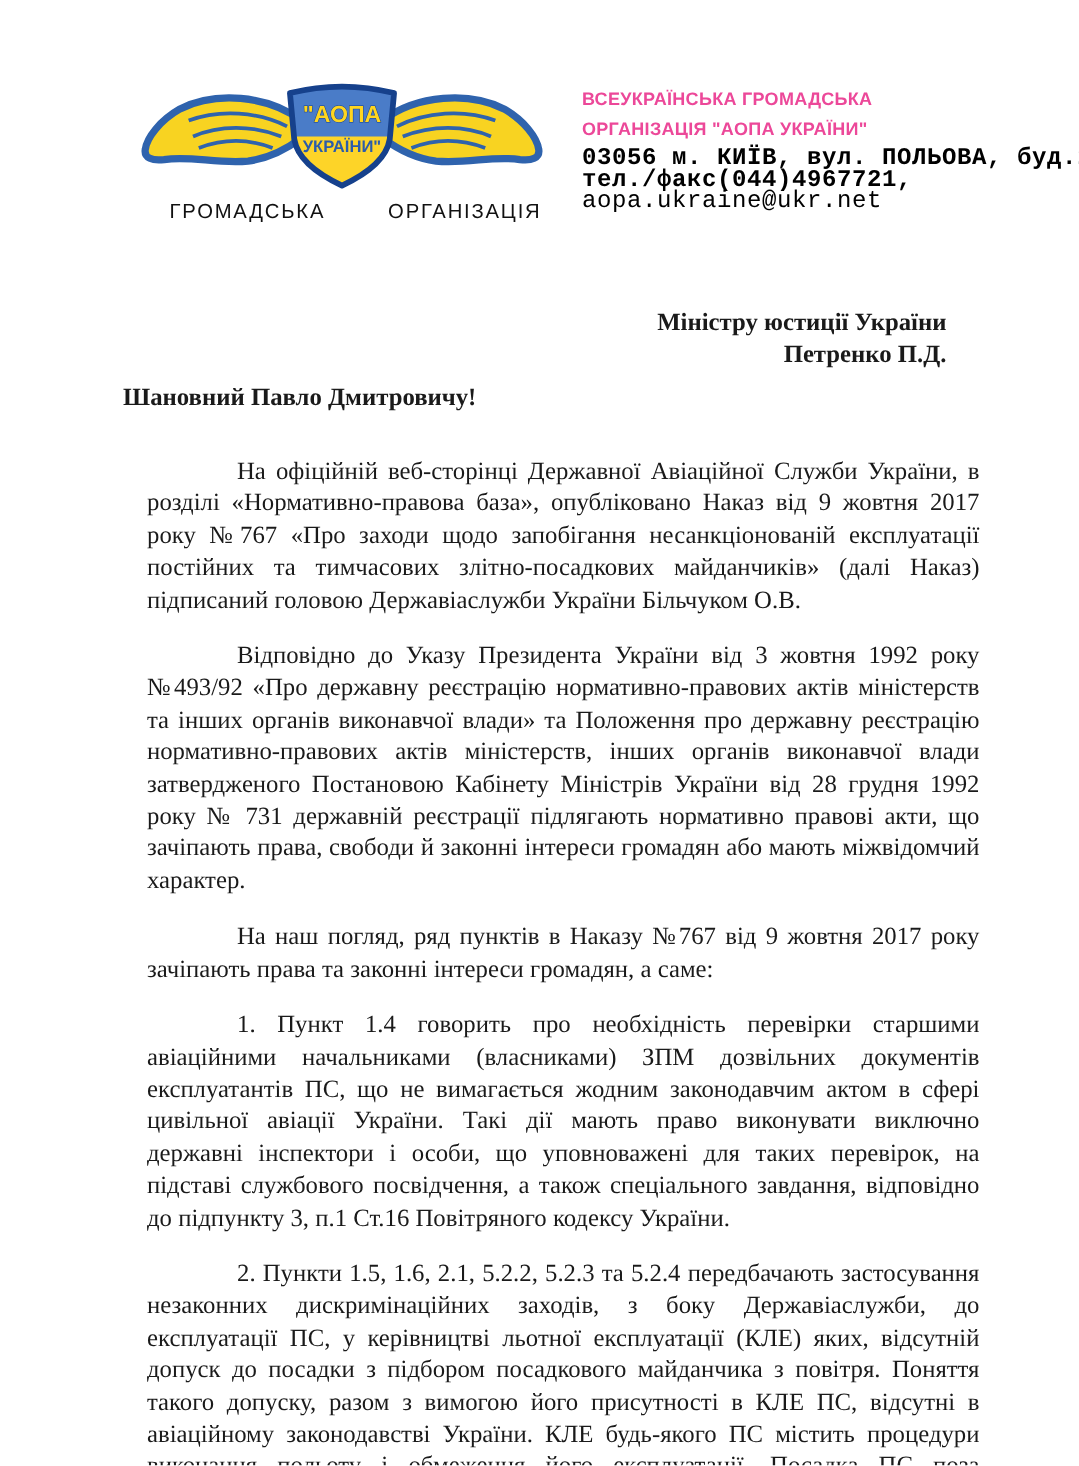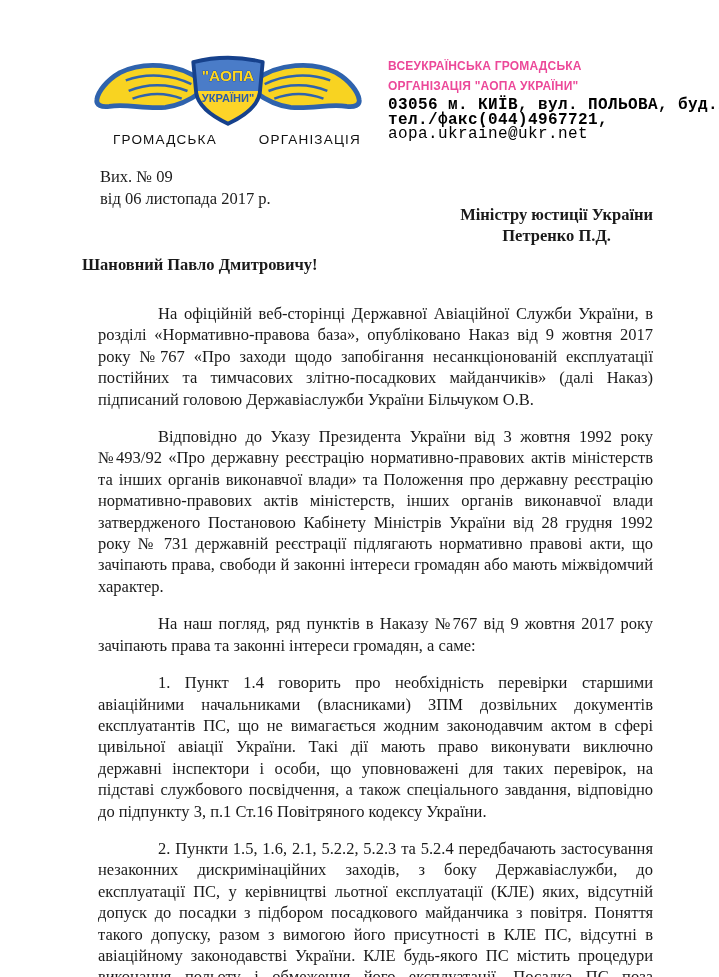--- a/index.html
+++ b/index.html
@@ -59,22 +59,22 @@
 
   
   .ref-block {
     position: absolute;
     left: 100px; top: 166px;
     font-size: 16.5px;
     line-height: 21.5px;
   }
   .addressee {
     position: absolute;
-    right: 66px; top: 205px;
-    text-align: center;
+    right: 88px; top: 205px;
+    text-align: right;
     font-size: 16.5px;
     font-weight: bold;
     line-height: 20.5px;
     white-space: nowrap;
   }
   .salutation {
     position: absolute;
     left: 82px; top: 255px;
     width: 550px;
     font-size: 16.5px;
@@ -137,24 +137,20 @@
       <div>ВСЕУКРАЇНСЬКА ГРОМАДСЬКА</div>
       <div>ОРГАНІЗАЦІЯ "АОПА УКРАЇНИ"</div>
     </div>
     <div class="org-address">
       <div class="addr-bold">03056 м. КИЇВ, вул. ПОЛЬОВА, буд.24,</div>
       <div class="addr-bold">тел./факс(044)4967721,</div>
       <div>aopa.ukraine@ukr.net</div>
     </div>
   </div>
 
-  <div class="ref-block">
-    <div>Вих. № 09</div>
-    <div>від 06 листопада 2017 р.</div>
-  </div>
 
   <div class="addressee">
     <div>Міністру юстиції України</div>
     <div>Петренко П.Д.</div>
   </div>
 
   <div class="salutation">Шановний Павло Дмитровичу!</div>
 
   <div class="letter-body">
     <p>На офіційній веб-сторінці Державної Авіаційної Служби України, в розділі «Нормативно-правова база», опубліковано Наказ від 9 жовтня 2017 року №767 «Про заходи щодо запобігання несанкціонованій експлуатації постійних та тимчасових злітно-посадкових майданчиків» (далі Наказ) підписаний головою Державіаслужби України Більчуком О.В.</p>

